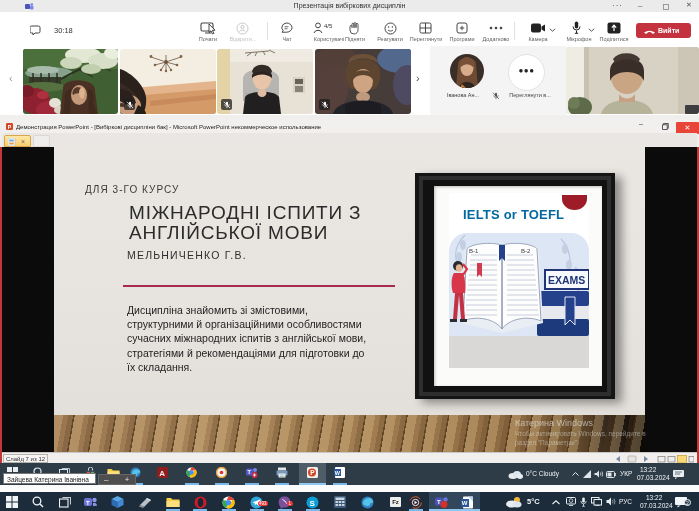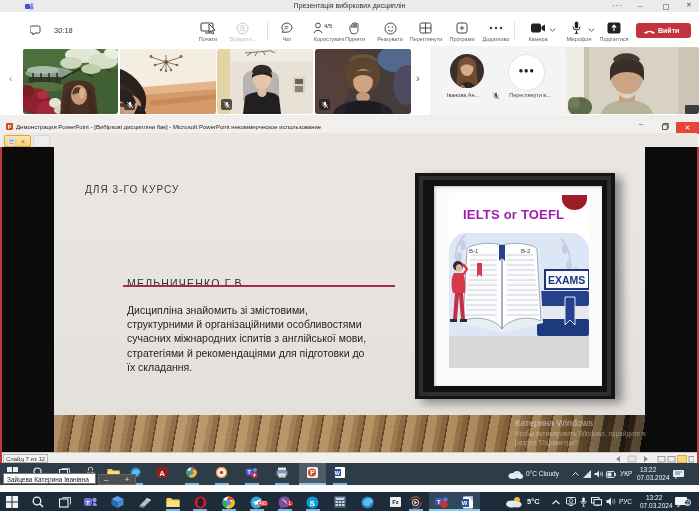--- a/index.html
+++ b/index.html
@@ -362,31 +362,32 @@
             <rect x="1.2" y="4.5" width="4.6" height="2" fill="#e8a33d"></rect>
           </svg>
         <div class="abs" style="left:16px;top:1.5px;font-size:7px;color:#666;">×</div>
       </div>
       <div class="abs" style="left:31px;top:2px;width:17px;height:12px;background:#eeedeb;border:1px solid #dad7d4;border-radius:2px 2px 0 0;"></div>
     </div>
 
     <div id="show">
       <div id="slide">
         <div class="abs" style="left:31px;top:37px;font-size:10px;letter-spacing:1.05px;color:#3a3a3a;">ДЛЯ 3-ГО КУРСУ</div>
-        <div class="abs" style="left:73px;top:130px;font-size:10.5px;letter-spacing:1.2px;color:#2f2f2f;">МЕЛЬНИЧЕНКО Г.В.</div>
+        <div class="abs" style="left:75px;top:56px;font-size:19px;line-height:19.5px;color:#2b2b2b;letter-spacing:0.8px;">МІЖНАРОДНІ ІСПИТИ З<br>АНГЛІЙСЬКОЇ МОВИ</div>
+        <div class="abs" style="left:73px;top:102px;font-size:10.5px;letter-spacing:1.2px;color:#2f2f2f;">МЕЛЬНИЧЕНКО Г.В.</div>
         <div class="abs" style="left:69px;top:137.5px;width:272px;height:2px;background:#a8294b;"></div>
         <div class="abs" style="left:73px;top:144px;width:290px;font-size:10.5px;line-height:14.2px;color:#1e1e1e;white-space:nowrap;margin-top:12px;">Дисципліна знайомить зі змістовими,<br>структурними й організаційними особливостями<br>сучасних міжнародних іспитів з англійської мови,<br>стратегіями й рекомендаціями для підготовки до<br>їх складання.</div>
 
         <div class="abs" style="left:361px;top:26px;width:200px;height:226px;background:#151515;box-shadow:7px 4px 9px rgba(0,0,0,0.4);">
           <div class="abs" style="left:4px;top:3px;width:192px;height:220px;background:#2e2e2e;"></div>
           <div class="abs" style="left:8px;top:7px;width:184px;height:212px;background:#111;"></div>
           <div class="abs" style="left:19px;top:13px;width:168px;height:200px;background:#fbfbfa;box-shadow:inset 1px 1px 3px rgba(0,0,0,0.25);">
 
             <div class="abs" style="left:15px;top:7px;width:140px;height:175px;background:#fff;">
-              <div class="abs" style="left:14px;top:14px;font-size:13px;font-weight:bold;color:#a21caf;letter-spacing:0.2px;">IELTS or TOEFL</div>
+              <div class="abs" style="left:14px;top:14px;font-size:13px;font-weight:bold;color:#0369a1;letter-spacing:0.2px;">IELTS or TOEFL</div>
               <svg class="abs" style="left:113px;top:0px" width="25" height="18" viewBox="0 0 25 18">
                   <path d="M0 2 h25 v4 a12.5 11 0 0 1 -25 0 z" fill="#9e1b28"></path>
                 </svg>
 
               <div class="abs" style="left:0;top:40px;width:140px;height:103px;background:#dde6f4;border-radius:18px 18px 0 0;">
                 <svg width="140" height="103" viewBox="0 0 140 103">
                   <g stroke="#b9c6dd" stroke-width="1.2" fill="none">
                     <path d="M8 30 C4 18 10 8 16 2"></path>
                       <path d="M118 40 C124 28 120 14 112 6"></path>
                       <path d="M128 60 C134 50 132 40 126 34"></path>

